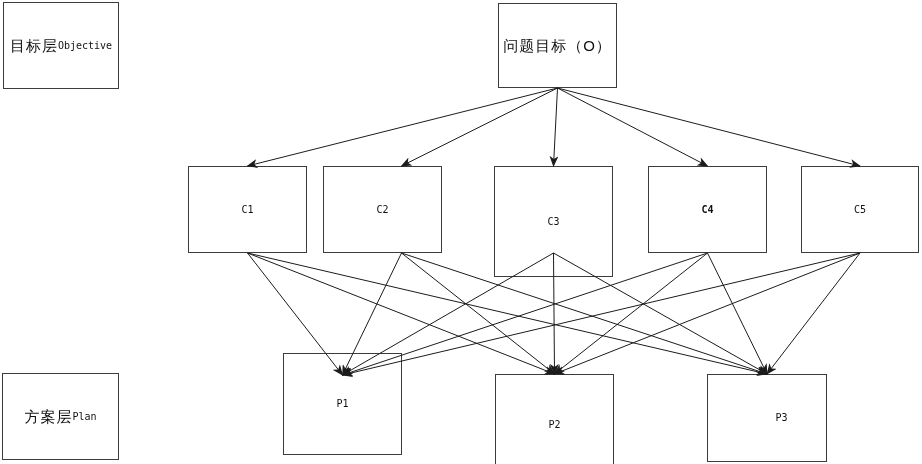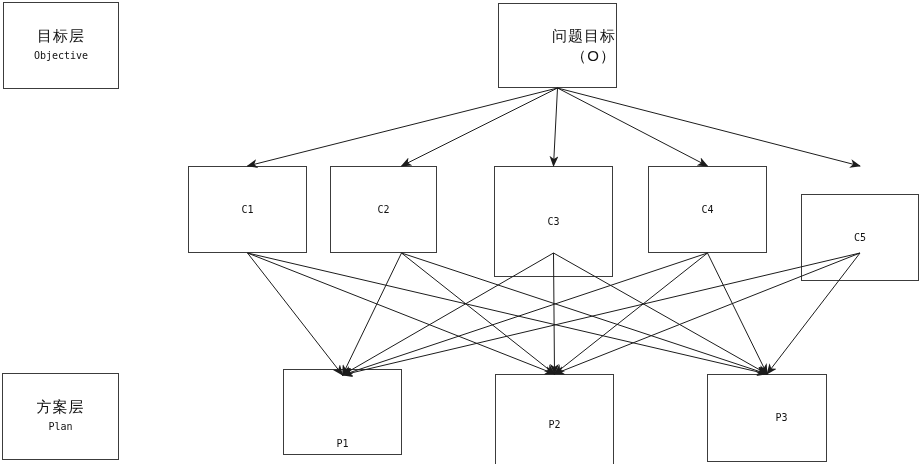--- a/index.html
+++ b/index.html
@@ -21,21 +21,21 @@
     top: 0;
     z-index: 2;
     pointer-events: none;
   }
   .node {
     position: absolute;
     box-sizing: border-box;
     border: 1.5px solid #3c3c3c;
     background: #ffffff;
     display: flex;
-    flex-direction: column;
+    flex-direction: row;
     align-items: center;
     justify-content: center;
     z-index: 1;
     color: #111111;
   }
   .lbl {
     line-height: 20px;
     white-space: nowrap;
     text-align: center;
   }
@@ -87,40 +87,40 @@
     </svg>
 
 <div class="node" style="left: 3px; top: 2px; width: 116px; height: 87px;">
       <div class="lbl cjk">目标层</div>
       <div class="lbl latin">Objective</div>
     </div>
     <div class="node" style="left: 2px; top: 373px; width: 117px; height: 87px;">
       <div class="lbl cjk">方案层</div>
       <div class="lbl latin">Plan</div>
     </div>
-    <div class="node" style="left: 498px; top: 3px; width: 119px; height: 85px; align-items: flex-end;">
+    <div class="node" style="left: 498px; top: 3px; width: 119px; height: 85px;">
       <div class="lbl cjk">问题目标</div>
       <div class="lbl cjk">（O）</div>
     </div>
     <div class="node" style="left: 188px; top: 166px; width: 119px; height: 87px; align-items: center;">
       <div class="lbl latin">C1</div>
     </div>
-    <div class="node" style="left: 330px; top: 166px; width: 107px; height: 87px; justify-content: center;">
+    <div class="node" style="left: 323px; top: 166px; width: 119px; height: 87px; justify-content: center;">
       <div class="lbl latin">C2</div>
     </div>
     <div class="node" style="left: 494px; top: 166px; width: 119px; height: 111px;">
       <div class="lbl latin">C3</div>
     </div>
-    <div class="node" style="left: 648px; top: 166px; width: 119px; height: 87px;">
+    <div class="node" style="left: 648px; top: 166px; width: 119px; height: 87px; font-weight: bold;">
       <div class="lbl latin">C4</div>
     </div>
-    <div class="node" style="left: 801px; top: 166px; width: 118px; height: 87px; margin-top: 28px;">
+    <div class="node" style="left: 801px; top: 166px; width: 118px; height: 87px;">
       <div class="lbl latin">C5</div>
     </div>
-    <div class="node" style="left: 283px; top: 369px; width: 119px; height: 86px; justify-content: flex-end;">
+    <div class="node" style="left: 283px; top: 353px; width: 119px; height: 102px;">
       <div class="lbl latin">P1</div>
     </div>
     <div class="node" style="left: 495px; top: 374px; width: 119px; height: 102px;">
       <div class="lbl latin">P2</div>
     </div>
     <div class="node" style="left: 707px; top: 374px; width: 120px; height: 88px; padding-left: 29px;">
       <div class="lbl latin">P3</div>
     </div>
   </div>
 

